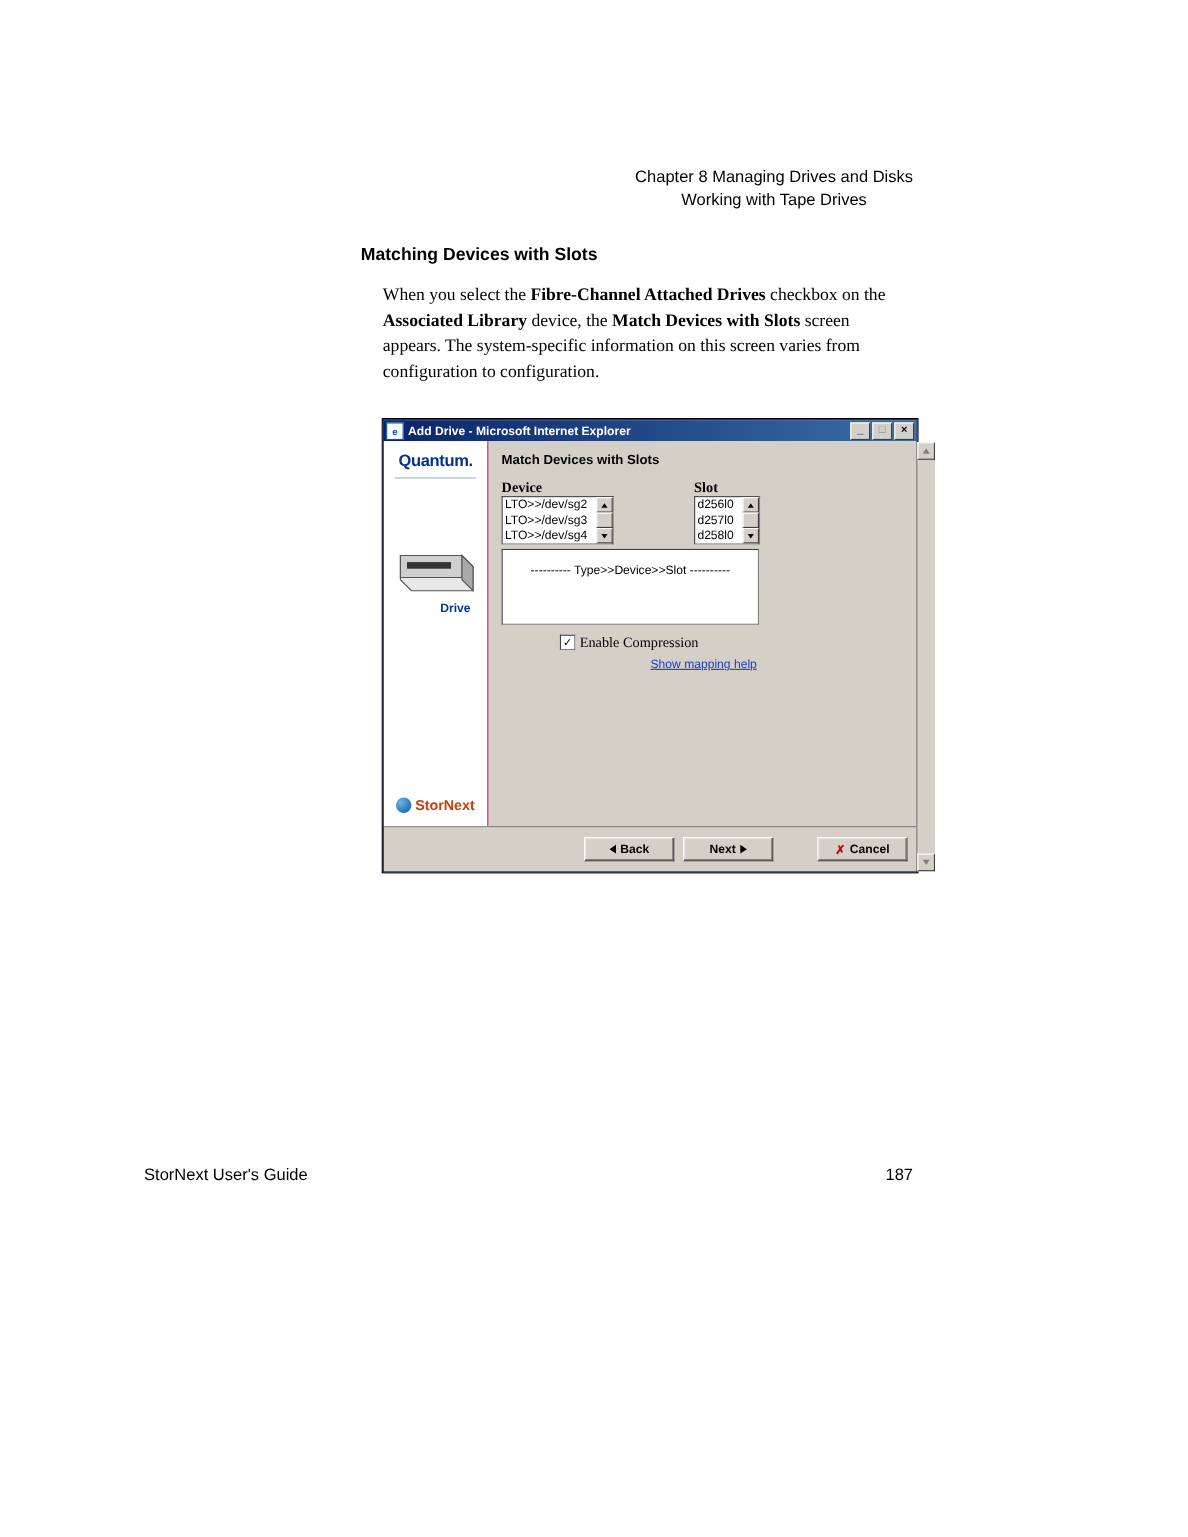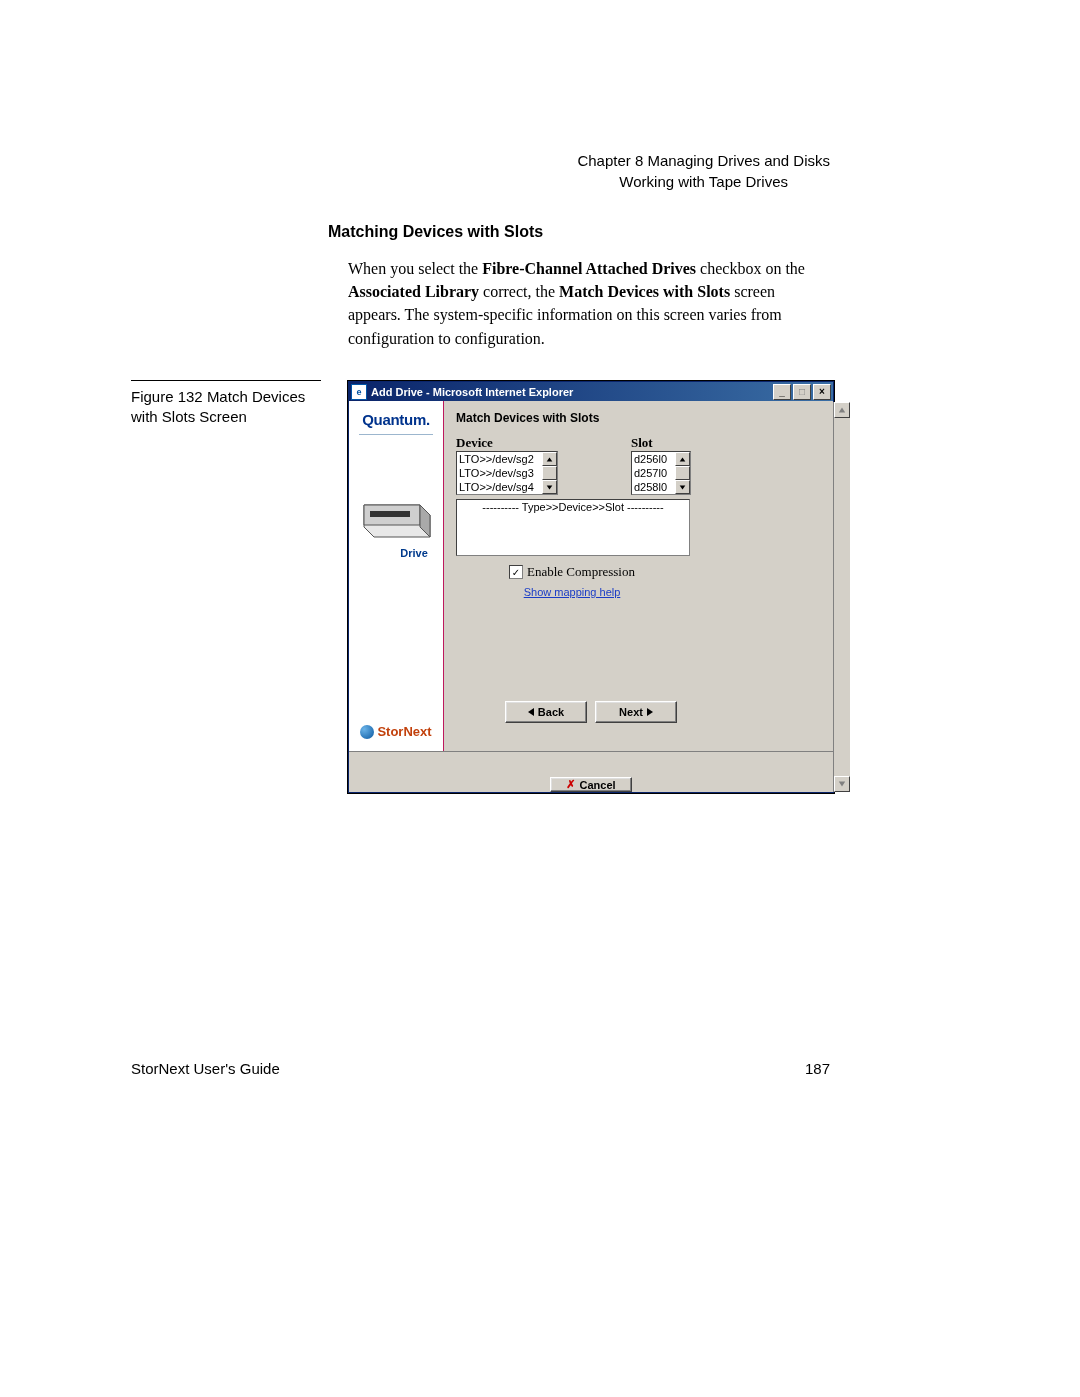--- a/index.html
+++ b/index.html
@@ -223,21 +223,21 @@
 
   .ds-box {
     margin-top: 4px;
     width: 232px;
     height: 54px;
     background: #fff;
     border: 1px solid #808080;
     border-top-color:#404040; border-left-color:#404040;
     font-size: 11px;
     text-align: center;
-    padding-top: 1px;
+    padding-top: 13px;
     color: #000;
   }
   .enable-row {
     margin-top: 8px;
     font-family: "Times New Roman", serif;
     font-size: 13px;
     display: flex;
     align-items: center;
     justify-content: center;
     gap: 4px;
@@ -247,21 +247,21 @@
     width: 12px; height: 12px;
     background: #fff;
     border: 1px solid #808080;
     border-top-color:#404040; border-left-color:#404040;
     display: inline-flex; align-items:center; justify-content:center;
     font-size: 10px; color:#000;
   }
   .help-link {
     display: block;
     width: 232px;
-    text-align: center;
+    text-align: right;
     margin-top: 6px;
     color: #1a3cc6;
     text-decoration: underline;
     font-size: 11px;
   }
 
   .side-btn-col {
     position: absolute;
     right: 14px;
     top: 108px;
@@ -299,23 +299,22 @@
   }
   .winbtn2 .x-red { color: #c00; font-weight: bold; font-family: Arial; }
 
   .ie-footer {
     height: 40px;
     background: #d4d0c8;
     border-top: 1px solid #808080;
     display: flex;
     align-items: center;
     justify-content: flex-end;
-    gap: 54px;
+    gap: 40px;
     padding: 0 8px;
-    flex-direction: column;
   }
   .ie-footer .pair { display: flex; gap: 8px; }
 
   .vscroll {
     position: absolute;
     right: -17px;
     top: 20px;
     bottom: 0;
     width: 16px;
     background: #d4d0c8;
@@ -340,24 +339,23 @@
 <div class="page">
 
   <div class="header-right">
     <div>Chapter 8  Managing Drives and Disks</div>
     <div>Working with Tape Drives</div>
   </div>
 
   <div class="section-heading">Matching Devices with Slots</div>
 
   <div class="body-para">
-    <span>When you select the </span><strong>Fibre-Channel Attached Drives</strong><span> checkbox on the </span><strong>Associated Library</strong><span> correct, the </span><strong>Match Devices with Slots</strong><span> screen appears. The system-specific information on this screen varies from configuration to configuration.</span>
+    <span>When you select the </span><strong>Fibre-Channel Attached Drives</strong><span> checkbox on the </span><strong>Associated Library</strong><span> device, the </span><strong>Match Devices with Slots</strong><span> screen appears. The system-specific information on this screen varies from configuration to configuration.</span>
   </div>
 
-  <div class="figure-caption">Figure 132  Match Devices with Slots Screen</div>
 
   <div class="ie-wrap">
   <div class="ie-window">
     <div class="ie-titlebar">
       <span class="ie-icon">e</span>
       <span class="title-text">Add Drive - Microsoft Internet Explorer</span>
       <span class="winbtn">_</span>
       <span class="winbtn" style="color:#808080">□</span>
       <span class="winbtn">×</span>
     </div>

